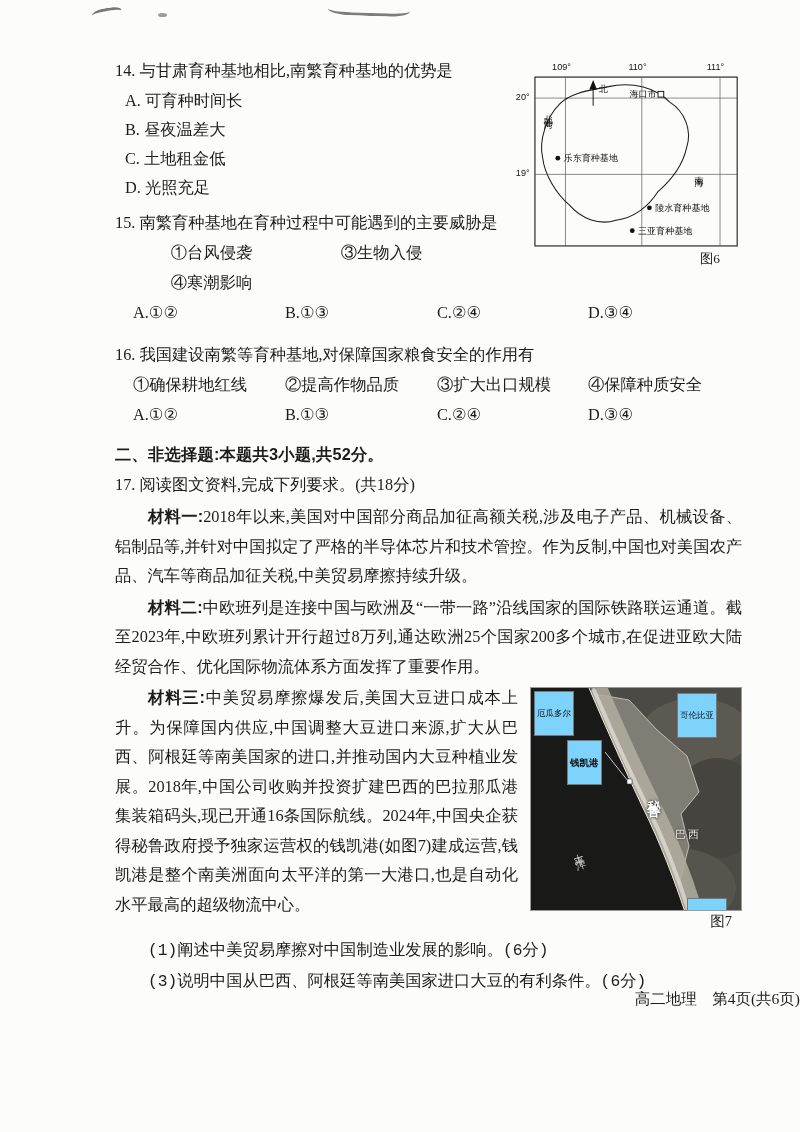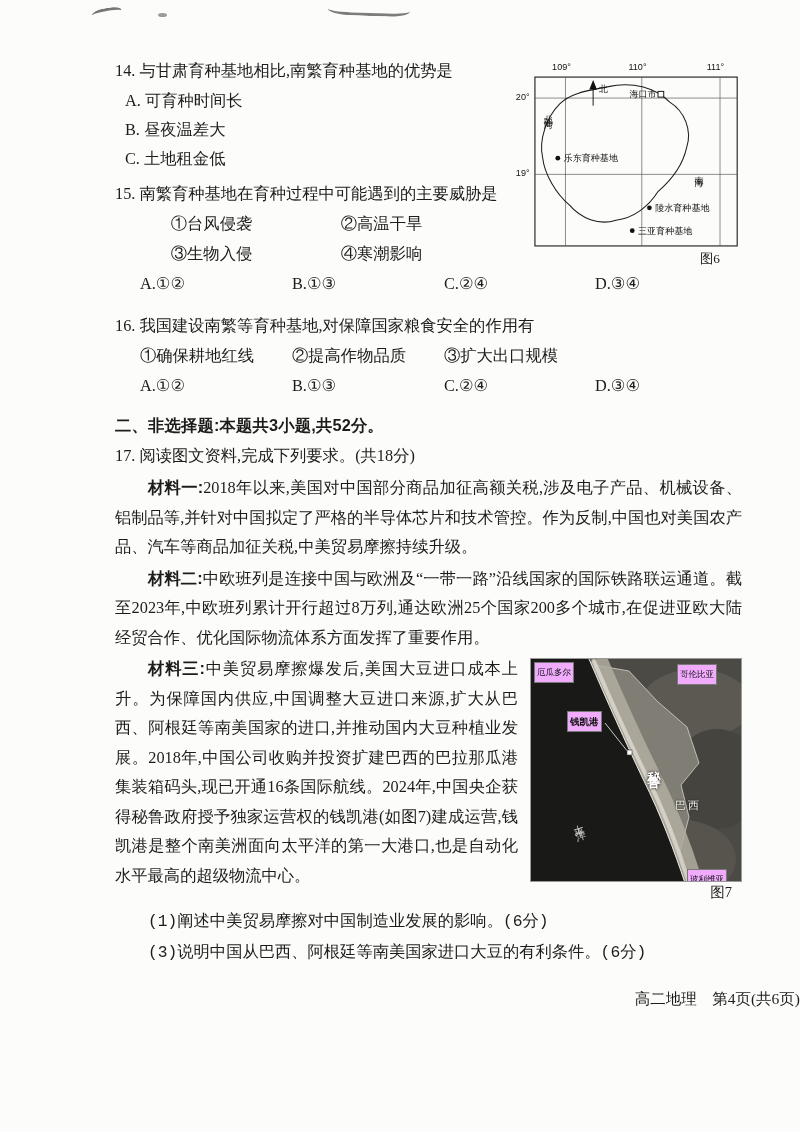--- a/index.html
+++ b/index.html
@@ -13,21 +13,21 @@
 
   
   .artifact { position:absolute; }
   .a1 { left:92px; top:8px; width:30px; height:10px; border-top:3px solid #3f3f3f; border-radius:50% / 60%; transform:rotate(-10deg); opacity:.7; }
   .a2 { left:158px; top:13px; width:9px; height:4px; background:#4a4a4a; border-radius:50%; opacity:.55; }
   .a3 { left:328px; top:4px; width:82px; height:12px; border-bottom:3px solid #3a3a3a; border-radius:40% / 70%; transform:rotate(2deg); opacity:.65; }
 
   .stem { line-height:30px; }
   .opt-list div { line-height:29px; margin-left:10px; }
   .row-items2 { display:grid; grid-template-columns:143px auto; margin-left:25px; line-height:30px; width:340px;text-align:center; }
-  .row-items4, .answers { display:grid; grid-template-columns:152px 152px 151px auto; margin-left:25px; line-height:30px; }
+  .row-items4, .answers { display:grid; grid-template-columns:152px 152px 151px auto; margin-left:18px; line-height:30px; }
   .q15 .stem { margin-top:6px; }
   .q16 { margin-top:12px; }
   .section-head { margin-top:8px; line-height:32px; font-weight:bold;
     font-family:"Liberation Sans","DejaVu Sans",sans-serif; letter-spacing:.2px; }
   .q17-stem { line-height:30px; }
   .material { text-align:justify; line-height:29.5px; text-indent:33px; margin-top:2px; }
   .material b { font-family:"Liberation Sans","DejaVu Sans",sans-serif; font-weight:bold; }
   .subs { clear:both; padding-top:2px;font-family:Liberation Mono, monospace; }
   .subs div { line-height:31px; padding-left:33px; }
   .footer { position:absolute; left:0; right:0; top:989px; text-align:right; font-size:15.5px; }
@@ -49,21 +49,21 @@
   .m6lbl { position:absolute; font-size:9.5px; line-height:11px; color:#111; white-space:nowrap; }
   .m6lbl.vert { writing-mode:vertical-rl; text-orientation:upright; letter-spacing:2px; }
   .m6cap { position:absolute; left:196px; top:202px; font-size:14px; font-family:"Liberation Serif","DejaVu Serif",serif; }
 
   
   .fig7-box { display:block; float:right; width:212px; margin:4px 0 2px 12px; text-indent:0; }
   .fig7-img { display:block; position:relative; width:212px; height:224px; border:1px solid #999; overflow:hidden;
     font-family:"Liberation Sans","DejaVu Sans",sans-serif; }
   .fig7-img svg { position:absolute; left:0; top:0; }
   .f7lbl { position:absolute; white-space:nowrap; }
-  .f7box { background:#f0abfc; color:#111; padding:4px 2px; font-size:8.5px; line-height:11px; border:.5px solid #777; }
+  .f7box { background:#7dd3fc; color:#111; padding:16px 2px; font-size:8.5px; line-height:11px; border:.5px solid #777; }
   .f7-port { font-size:9.5px; font-weight:bold; }
   .f7-peru { color:#fff; font-size:13px; font-weight:bold; writing-mode:vertical-rl; text-orientation:upright;
     letter-spacing:3px; text-shadow:0 0 3px #000; }
   .f7-brazil { color:#f2f2ee; font-size:11px; letter-spacing:2px; text-shadow:0 0 2px #000; }
   .f7-pacific { color:#c9c9c2; font-size:10.5px; writing-mode:vertical-rl; text-orientation:upright;
     letter-spacing:3px; transform:rotate(-18deg); }
   .fig7-cap { display:block; text-align:right; padding-right:10px; font-size:14.5px; line-height:20px; }
 </style>
 </head>
 <body>
@@ -109,46 +109,47 @@
           <span class="m6cap">图6</span>
         </div>
       </figure>
 
       <div class="q14">
         <div class="stem">14. 与甘肃育种基地相比,南繁育种基地的优势是</div>
         <div class="opt-list">
           <div>A. 可育种时间长</div>
           <div>B. 昼夜温差大</div>
           <div>C. 土地租金低</div>
+          <div>D. 光照充足</div>
         </div>
       </div>
 
       <div class="q15">
         <div class="stem">15. 南繁育种基地在育种过程中可能遇到的主要威胁是</div>
         <div class="row-items2">
           <div>①台风侵袭</div>
-          <div>②高温干旱</div>
           <div>③生物入侵</div>
           <div>④寒潮影响</div>
         </div>
         <div class="answers">
           <div>A.①②</div>
           <div>B.①③</div>
           <div>C.②④</div>
           <div>D.③④</div>
         </div>
       </div>
     </div>
 
     <div class="q16">
       <div class="stem">16. 我国建设南繁等育种基地,对保障国家粮食安全的作用有</div>
       <div class="row-items4">
         <div>①确保耕地红线</div>
         <div>②提高作物品质</div>
         <div>③扩大出口规模</div>
+        <div>④保障种质安全</div>
       </div>
       <div class="answers">
         <div>A.①②</div>
         <div>B.①③</div>
         <div>C.②④</div>
         <div>D.③④</div>
       </div>
     </div>
 
     <div class="section-head">二、非选择题:本题共3小题,共52分。</div>

